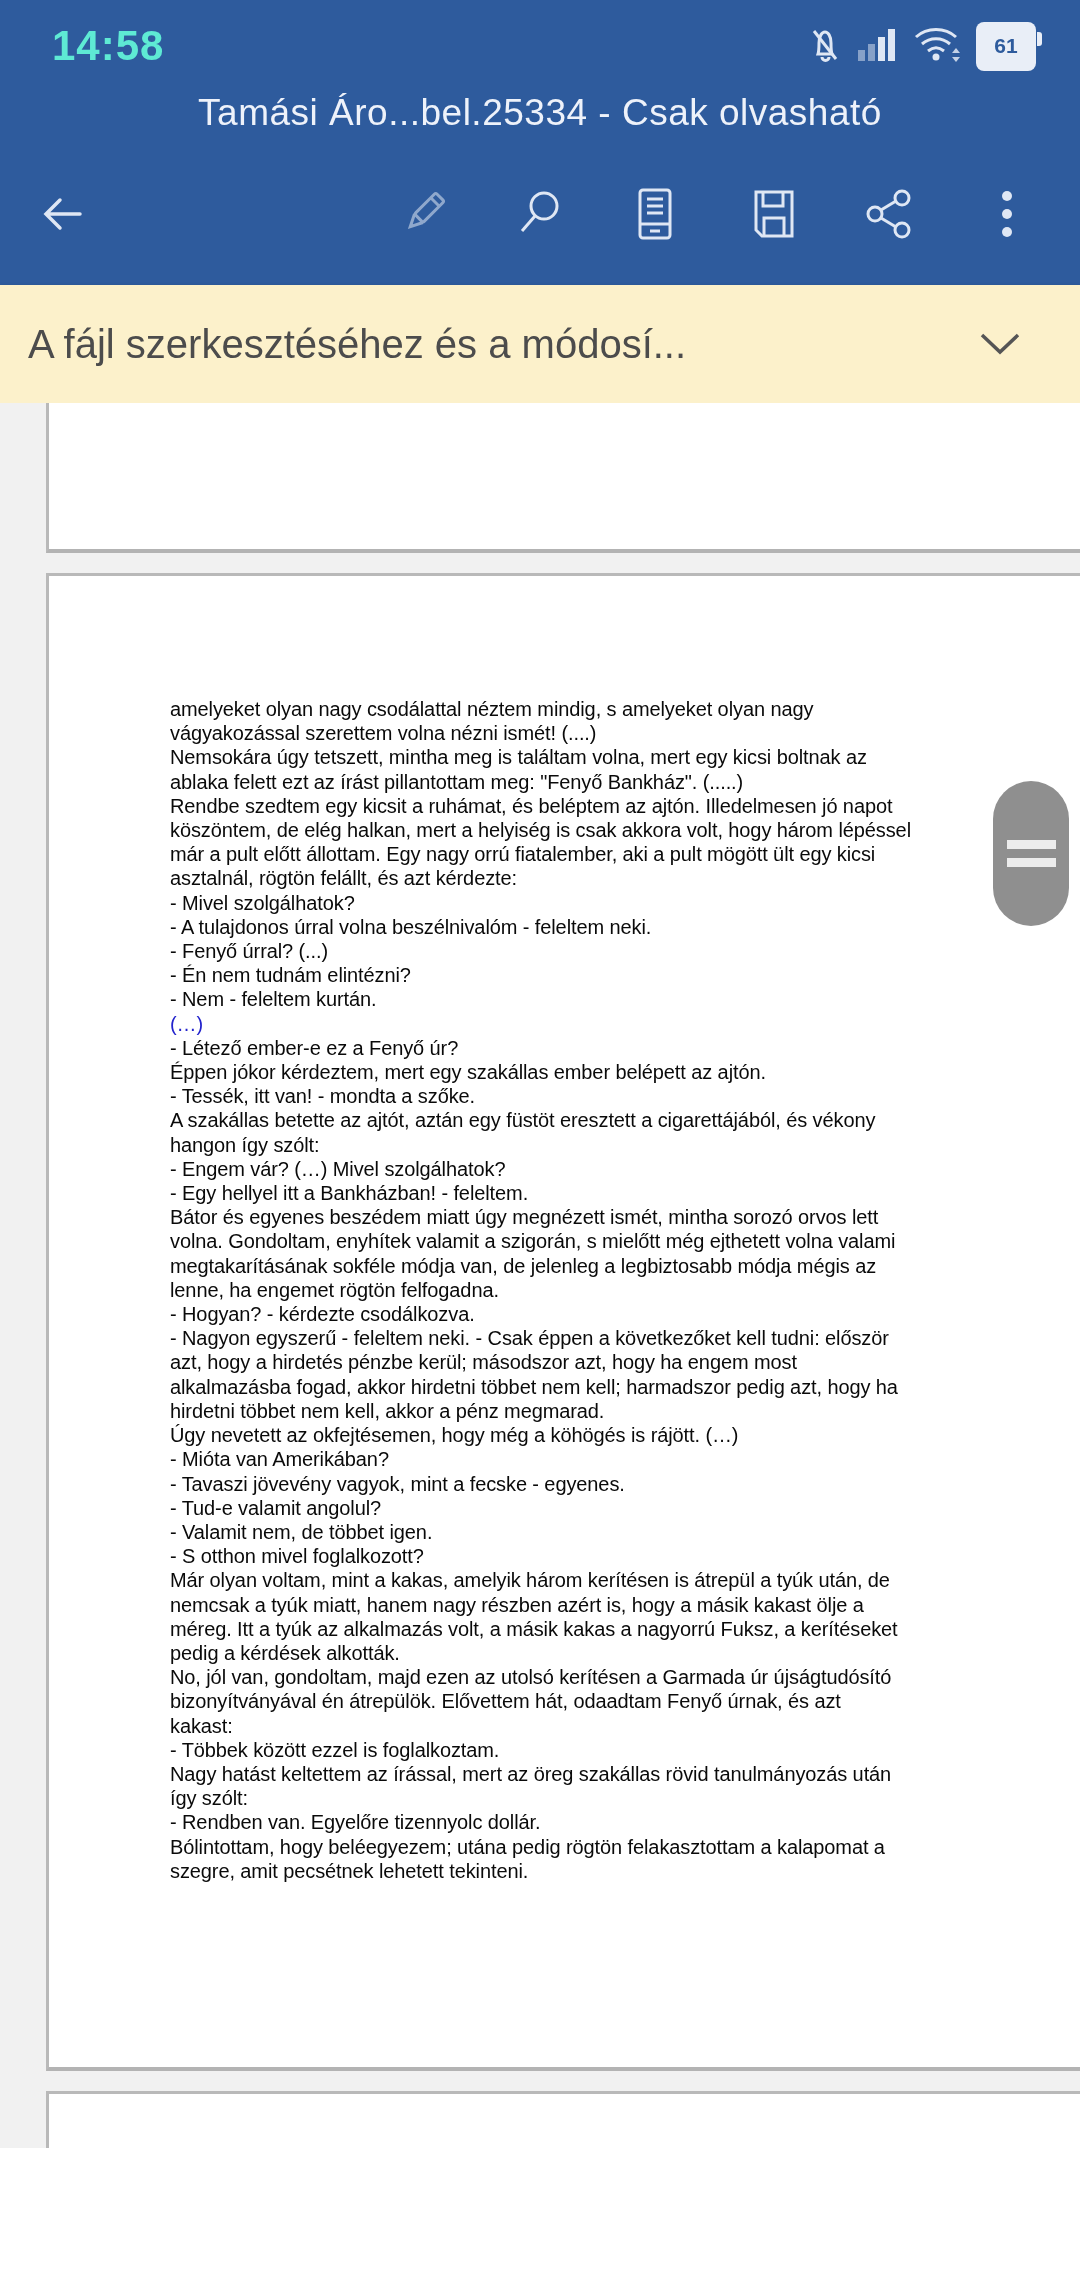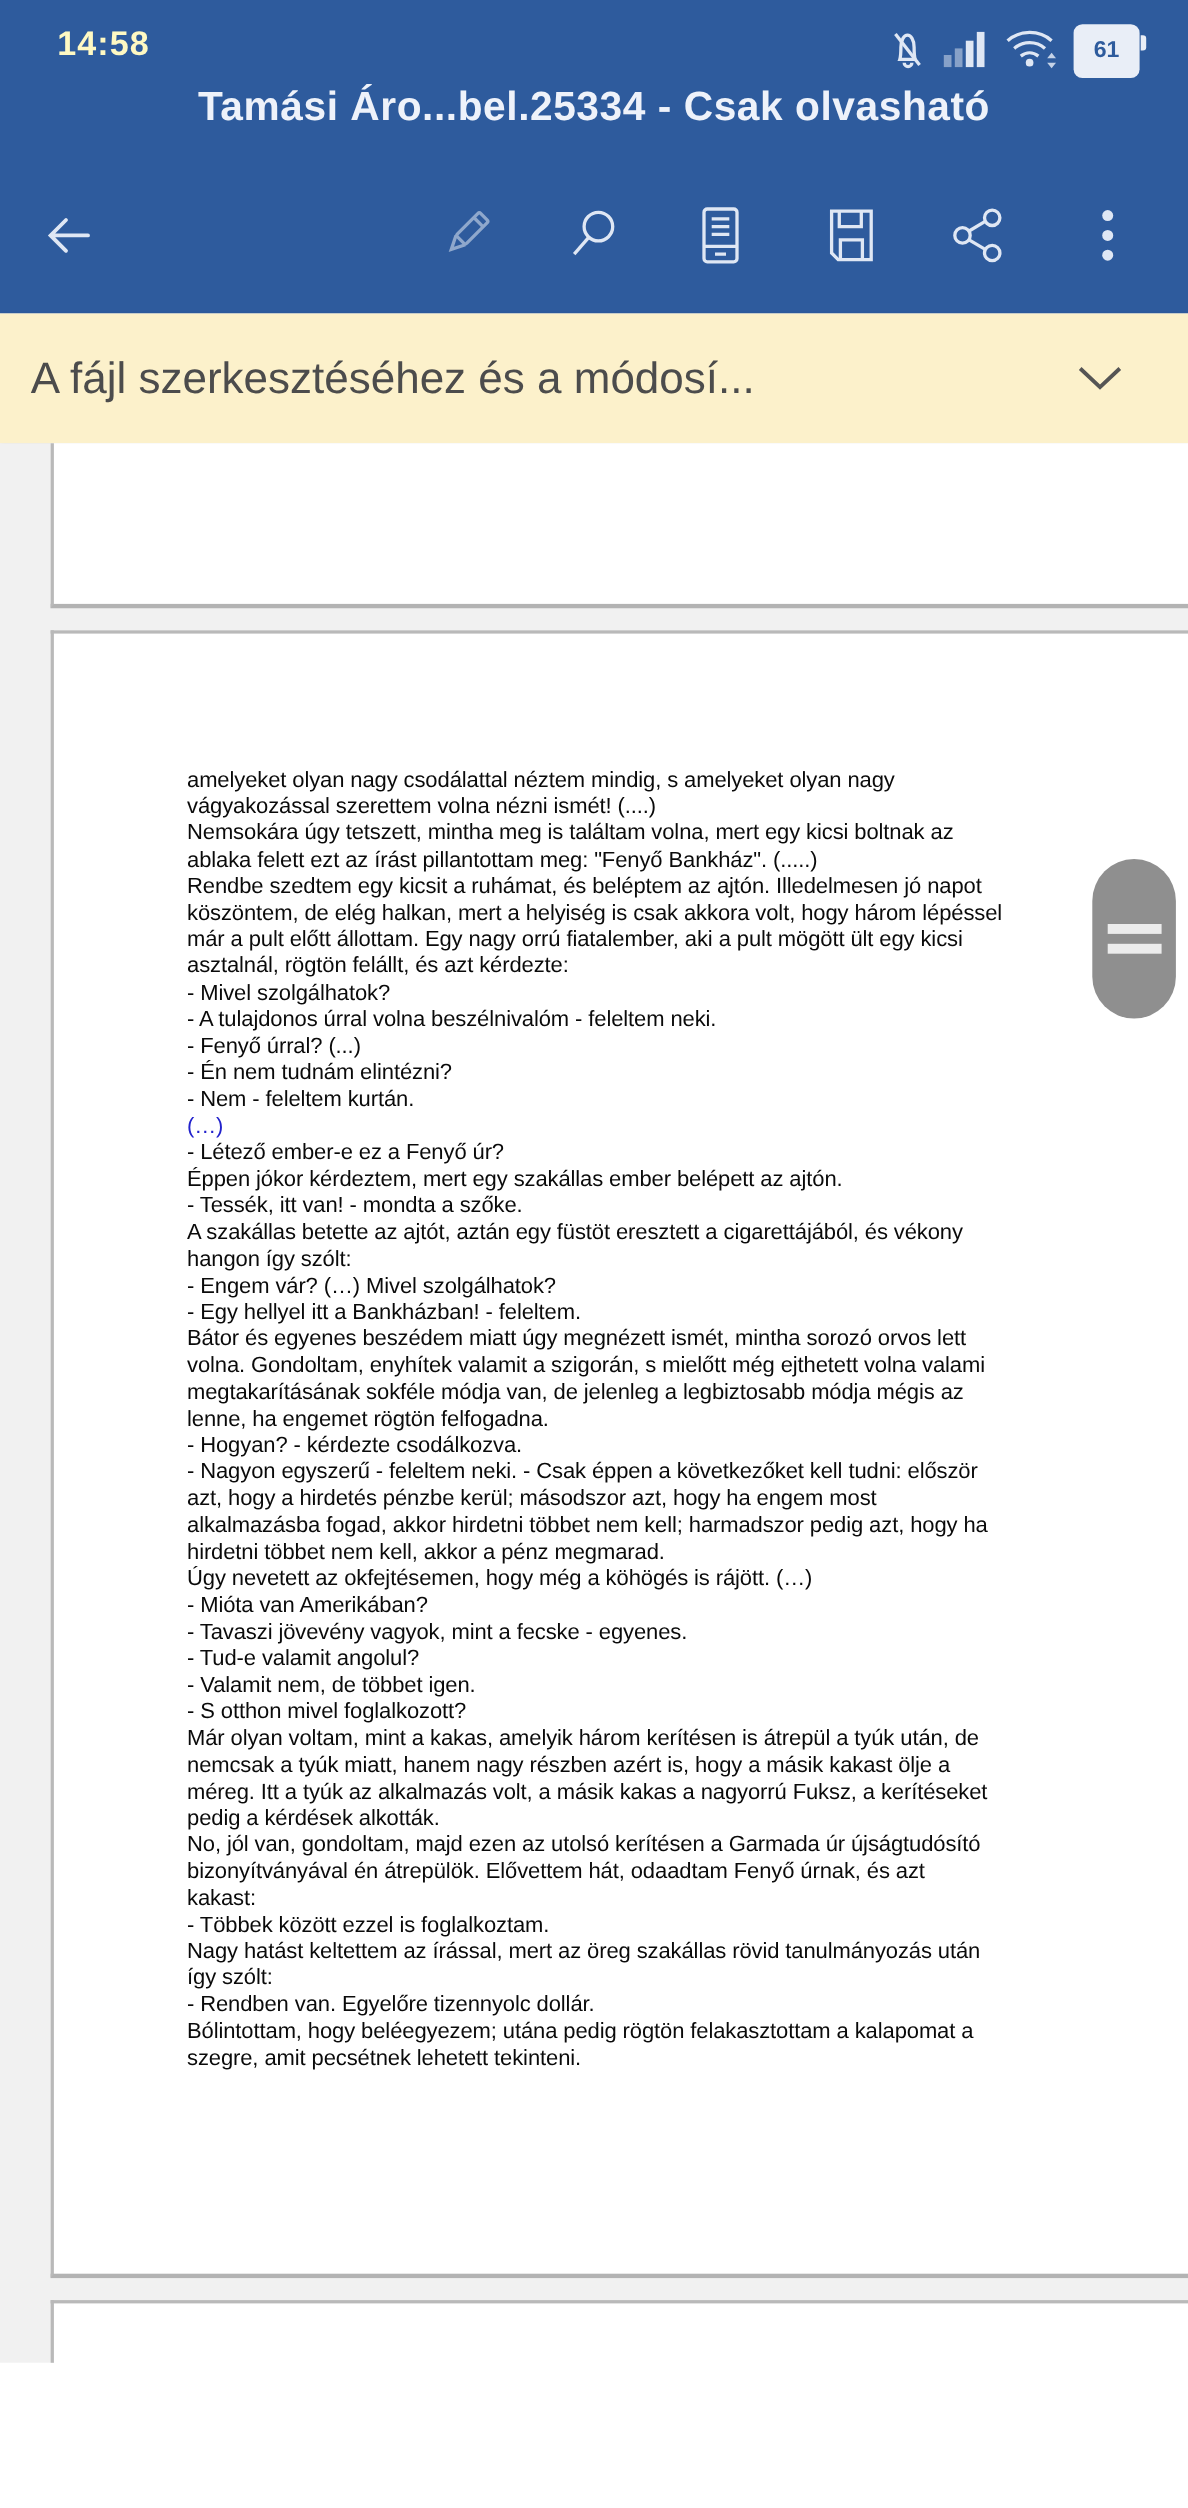--- a/index.html
+++ b/index.html
@@ -1,28 +1,28 @@
 <!DOCTYPE html>
 <html><head>
 <meta charset="utf-8">
 <style>
   html,body{margin:0;padding:0;background:#ffffff;}
   #screen{position:relative;width:1080px;height:2280px;overflow:hidden;
           font-family:"Liberation Sans",sans-serif;background:#ffffff;}
 
   
   .appbar{position:absolute;left:0;top:0;width:1080px;height:285px;background:#2e5b9d;}
-  .time{position:absolute;left:52px;top:22px;font-size:31px;font-weight:600;color:#fef9c3;letter-spacing:1px;}
+  .time{position:absolute;left:52px;top:22px;font-size:42px;font-weight:600;color:#5eead4;letter-spacing:1px;}
   .statusicons{position:absolute;right:44px;top:24px;height:44px;display:flex;align-items:center;gap:12px;}
   .battery{position:relative;width:60px;height:49px;background:#e9eef7;border-radius:8px;
            display:flex;align-items:center;justify-content:center;}
   .battery:after{content:"";position:absolute;right:-6px;top:10px;width:5px;height:14px;background:#e9eef7;border-radius:0 3px 3px 0;}
   .battery span{font-size:21px;font-weight:600;color:#2e5b9d;}
-  .apptitle{position:absolute;left:0;top:76px;width:1080px;text-align:center;
-            font-size:37px;color:#eef2fa;letter-spacing:.5px;white-space:nowrap;font-weight:bold;}
+  .apptitle{position:absolute;left:0;top:92px;width:1080px;text-align:center;
+            font-size:37px;color:#eef2fa;letter-spacing:.5px;white-space:nowrap;}
   .toolicon{position:absolute;top:186px;width:52px;height:56px;}
   .toolicon svg{width:100%;height:100%;}
 
   
   .banner{position:absolute;left:0;top:285px;width:1080px;height:118px;background:#fcf1cb;
           box-shadow:0 2px 5px rgba(0,0,0,.18);display:flex;align-items:center;}
   .banner-text{margin-left:28px;font-size:40px;color:#4c4c4c;white-space:nowrap;}
   .banner-chevron{position:absolute;right:58px;top:46px;width:44px;height:26px;}
 
   

